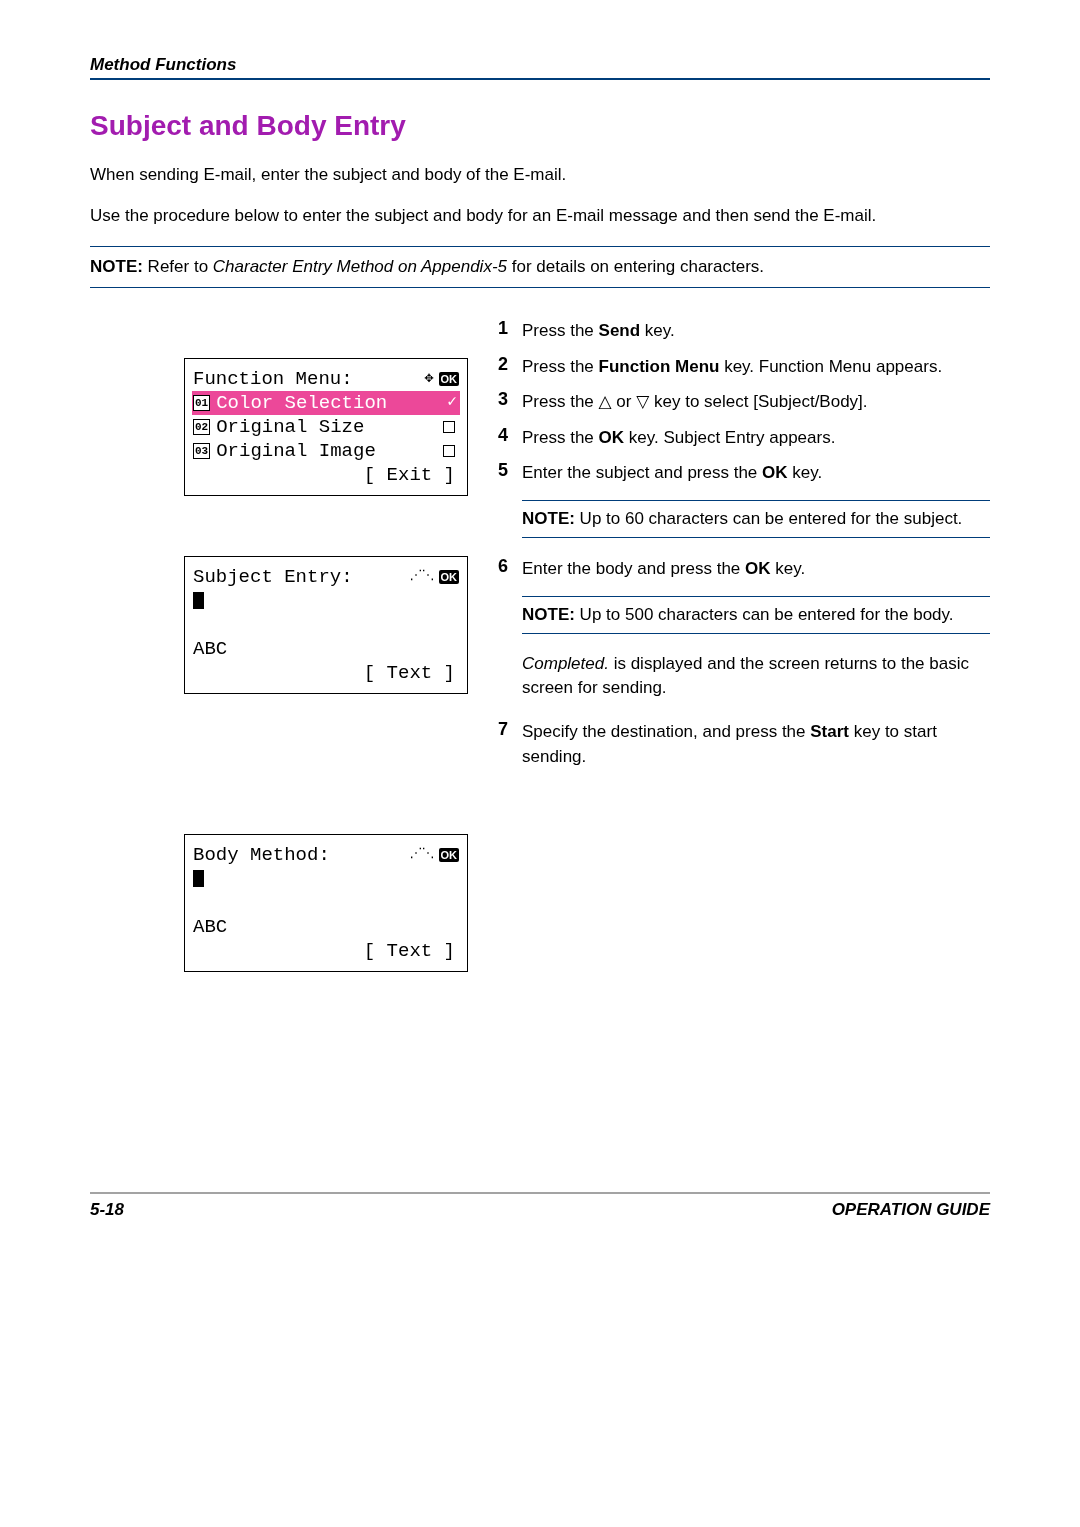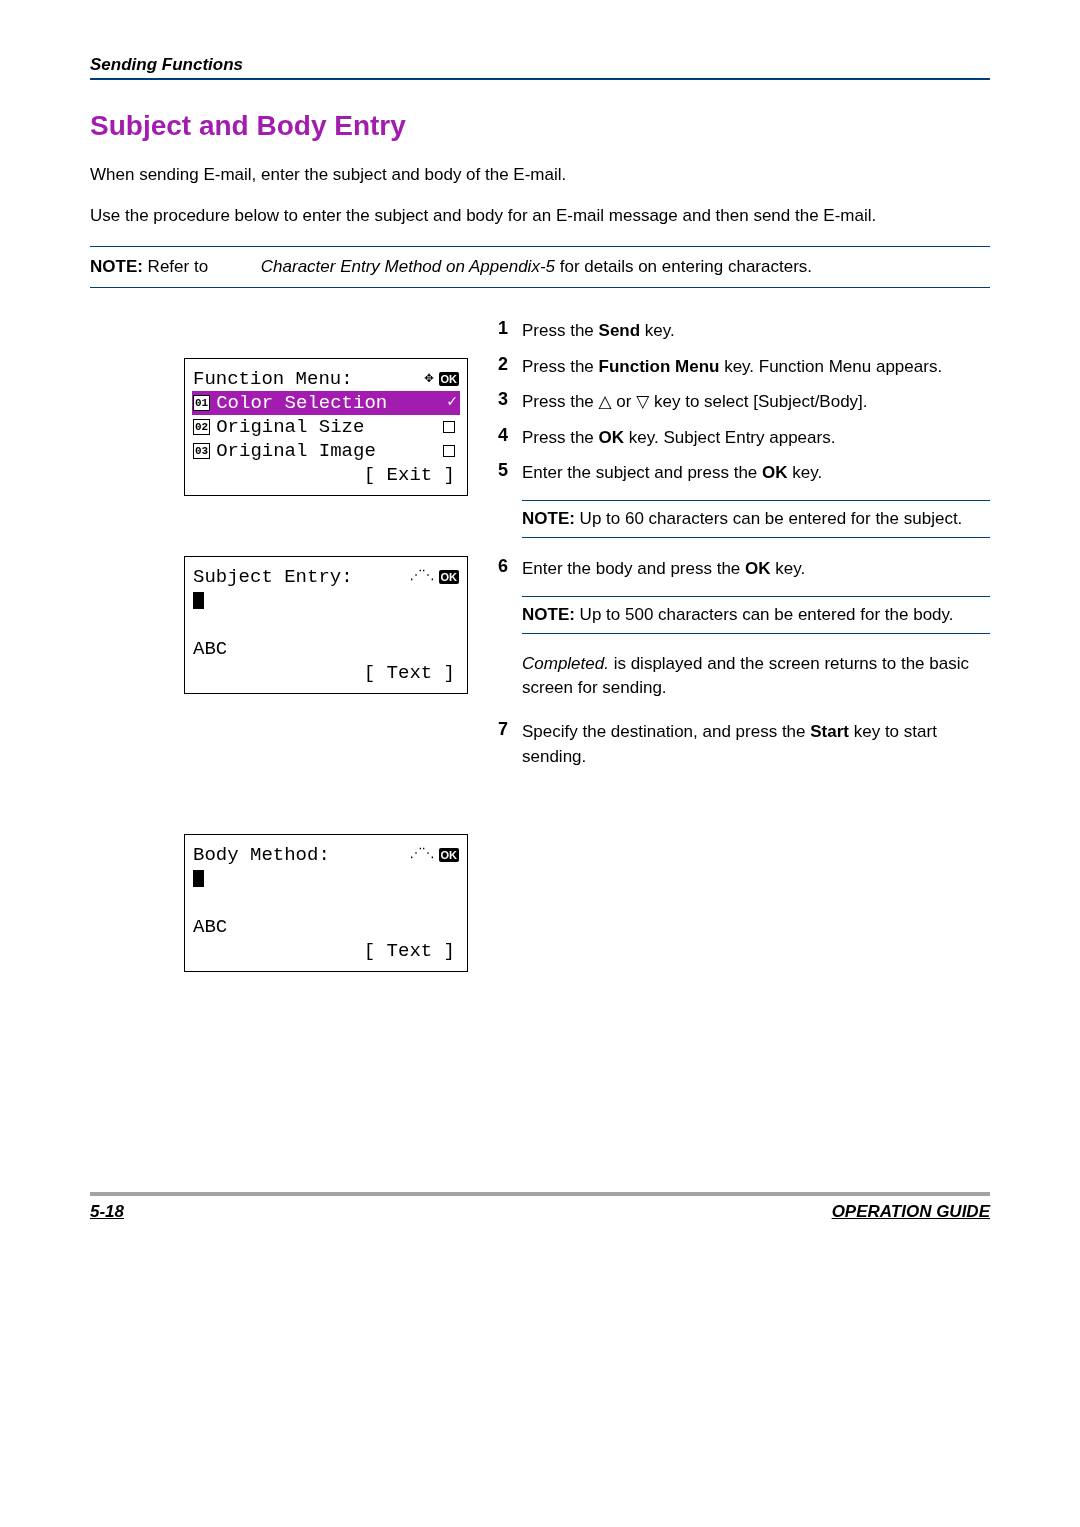--- a/index.html
+++ b/index.html
@@ -38,21 +38,20 @@
     margin: 10px 0;
   }
   .note-block {
     margin: 8px 0;
   }
   .note-block .note-label {
     font-weight: bold;
   }
   .note-block .note-italic {
     font-style: italic;
-    margin-left: 48px;
   }
   .main-cols {
     display: flex;
     gap: 30px;
     margin-top: 30px;
   }
   .left-col {
     width: 360px;
     flex-shrink: 0;
   }
@@ -69,21 +68,21 @@
     margin-left: 94px;
     margin-bottom: 60px;
     position: relative;
   }
   .lcd-row {
     display: flex;
     align-items: center;
     height: 24px;
   }
   .lcd-row.inv {
-    background: #a21caf;
+    background: #ec4899;
     color: #fff;
     margin: 0 -1px;
     padding: 0 1px;
   }
   .num-badge {
     border: 1.5px solid #000;
     font-size: 11px;
     font-family: "Courier New", monospace;
     font-weight: bold;
     padding: 0 1px;
@@ -172,40 +171,39 @@
   }
   .inline-note .rule { border-top: 1.5px solid #003d7a; margin: 8px 0; }
   .bold { font-weight: bold; }
   .tri { font-family: Arial,sans-serif; }
   .footer {
     margin-top: 220px;
     display: flex;
     justify-content: space-between;
     font-style: italic;
     font-weight: bold;
-    border-top: 4px solid #a3a3a3;
+    border-top: 2px solid #a3a3a3;
     padding-top: 6px;
-    text-decoration: underline;
   }
   .lcd .bracket-row{
     display:flex;
     justify-content:flex-end;
     padding-right:4px;
   }
   .lcd .center-row{
      text-align:right;
      padding-right:60px;
   }
 </style>
 </head>
 <body>
 
 <div class="page">
 
-  <div class="header-band">Sending Functions</div>
+  <div class="header-band">Method Functions</div>
   <div class="header-rule"></div>
 
   <h1 class="title">Subject and Body Entry</h1>
 
   <div class="body-text">When sending E-mail, enter the subject and body of the E-mail.</div>
   <div class="body-text">Use the procedure below to enter the subject and body for an E-mail message and then send the E-mail.</div>
 
   <div class="note-rule"></div>
   <div class="note-block">
     <span class="note-label">NOTE:</span><span> Refer to </span><span class="note-italic">Character Entry Method on Appendix-5</span><span> for details on entering characters.</span>

